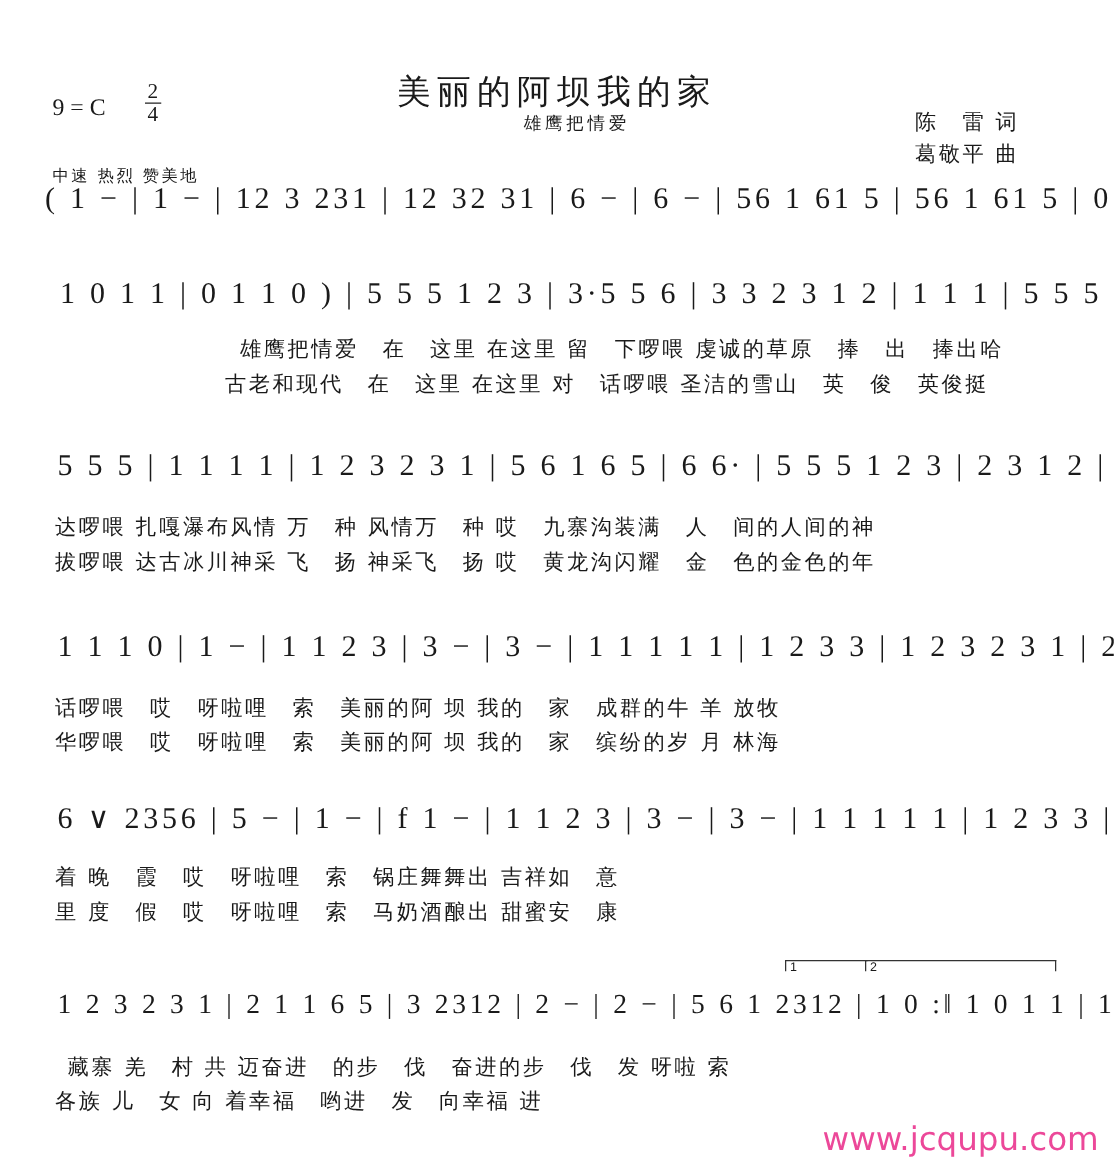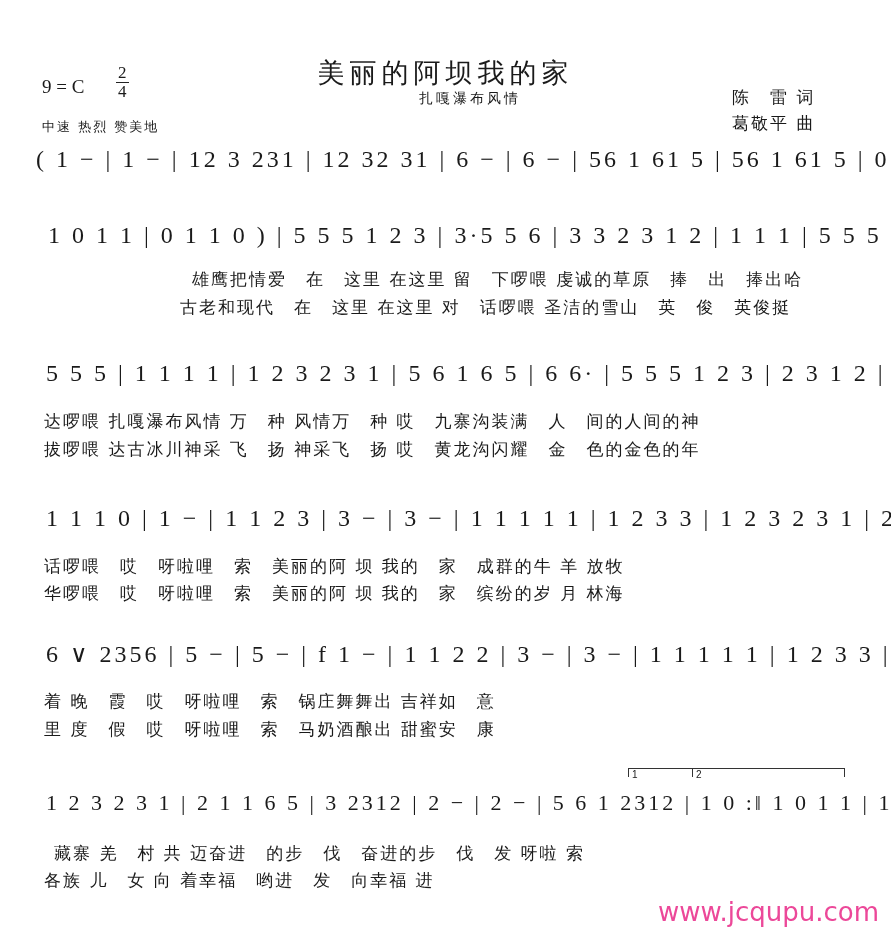--- a/index.html
+++ b/index.html
@@ -5,38 +5,38 @@
   html, body { margin: 0; padding: 0; background: #ffffff; }
   body { width: 891px; height: 933px; position: relative; overflow: hidden;
          font-family: "DejaVu Serif", "Liberation Serif", serif; color: #1a1a1a; }
   .abs { position: absolute; white-space: nowrap; }
   .title { left: 0; width: 891px; top: 38px; text-align: center; font-size: 27px; letter-spacing: 5px; margin-top: 17px; }
   .key { left: 42px; top: 76px; font-size: 19px; font-family: "Liberation Serif", serif; }
   .timesig { left: 116px; top: 64px; font-size: 17px; line-height: 18px; text-align: center; font-family: "Liberation Serif", serif; }
   .timesig .num { border-bottom: 1px solid #222; display: block; padding: 0 2px; }
   .subtitle { left: 419px; top: 90px; font-size: 14px; letter-spacing: 3px; font-family: "DejaVu Sans", sans-serif; }
   .credit { font-size: 17px; font-family: "DejaVu Sans", sans-serif; letter-spacing: 2px; }
-  .tempo { left: 42px; top: 118px; font-size: 13px; letter-spacing: 2px; font-family: "DejaVu Sans", sans-serif; text-align: right; }
+  .tempo { left: 42px; top: 132px; font-size: 13px; letter-spacing: 2px; font-family: "DejaVu Sans", sans-serif; text-align: right; }
   .staff { position: absolute; left: 36px; font-family: "Liberation Serif", serif; font-size: 24px;
            letter-spacing: 3px; white-space: nowrap; }
   .lyric { position: absolute; font-size: 17px; letter-spacing: 2px; font-family: "DejaVu Sans", sans-serif; white-space: nowrap; }
   .volta { position: absolute; border-top: 1px solid #333; border-left: 1px solid #333; height: 8px; font-size: 10px; padding-left: 3px; font-family: "Liberation Sans", sans-serif; }
   .volta.end { border-right: 1px solid #333; }
   .watermark { right: 12px; top: 897px; font-size: 26px; font-family: "DejaVu Sans", sans-serif; color: #ec4899; }
 </style>
 </head>
 <body>
 
 <div class="abs title">美丽的阿坝我的家</div>
 <div class="abs key">9 = C</div>
 <div class="abs timesig">
   <span class="num">2</span>
   <span>4</span>
 </div>
-<div class="abs subtitle">扎嘎瀑布风情</div>
+<div class="abs subtitle">雄鹰把情爱</div>
 <div class="abs credit" style="left:732px; top:86px;">陈　雷 词</div>
 <div class="abs credit" style="left:732px; top:112px;">葛敬平 曲</div>
 <div class="abs tempo">中速 热烈 赞美地</div>
 
 <div class="staff" style="top:146px;">
   <span>( 1 − | 1 − | 12 3 231 | 12 32 31 | 6 − | 6 − | 56 1 61 5 | 56 1 61 5 | 0 5 1 2 | 3 2312 |</span>
 </div>
 
 <div class="staff" style="top:222px; left:48px;">
   <span>1 0 1 1 | 0 1 1 0 ) | 5 5 5 1 2 3 | 3·5 5 6 | 3 3 2 3 1 2 | 1 1 1 | 5 5 5 1 2 3 | 3·5 5 6 | 1 1 6 1 6 5 |</span>
@@ -50,21 +50,21 @@
 <div class="lyric" style="left:44px; top:410px;">达啰喂 扎嘎瀑布风情 万　种 风情万　种 哎　九寨沟装满　人　间的人间的神</div>
 <div class="lyric" style="left:44px; top:438px;">拔啰喂 达古冰川神采 飞　扬 神采飞　扬 哎　黄龙沟闪耀　金　色的金色的年</div>
 
 <div class="staff" style="top:505px; left:46px;">
   <span>1 1 1 0 | 1 − | 1 1 2 3 | 3 − | 3 − | 1 1 1 1 1 | 1 2 3 3 | 1 2 3 2 3 1 | 2 1 6 5 |</span>
 </div>
 <div class="lyric" style="left:44px; top:555px;">话啰喂　哎　呀啦哩　索　美丽的阿 坝 我的　家　成群的牛 羊 放牧</div>
 <div class="lyric" style="left:44px; top:582px;">华啰喂　哎　呀啦哩　索　美丽的阿 坝 我的　家　缤纷的岁 月 林海</div>
 
 <div class="staff" style="top:640px; left:46px;">
-  <span>6 ∨ 2356 | 5 − | 5 − | f 1 − | 1 1 2 2 | 3 − | 3 − | 1 1 1 1 1 | 1 2 3 3 |</span>
+  <span>6 ∨ 2356 | 5 − | 1 − | f 1 − | 1 1 2 3 | 3 − | 3 − | 1 1 1 1 1 | 1 2 3 3 |</span>
 </div>
 <div class="lyric" style="left:44px; top:690px;">着 晚　霞　哎　呀啦哩　索　锅庄舞舞出 吉祥如　意</div>
 <div class="lyric" style="left:44px; top:718px;">里 度　假　哎　呀啦哩　索　马奶酒酿出 甜蜜安　康</div>
 
 <div class="volta" style="left:628px; top:768px; width:62px;">
   <span>1</span>
 </div>
 <div class="volta end" style="left:692px; top:768px; width:148px;">
   <span>2</span>
 </div>

